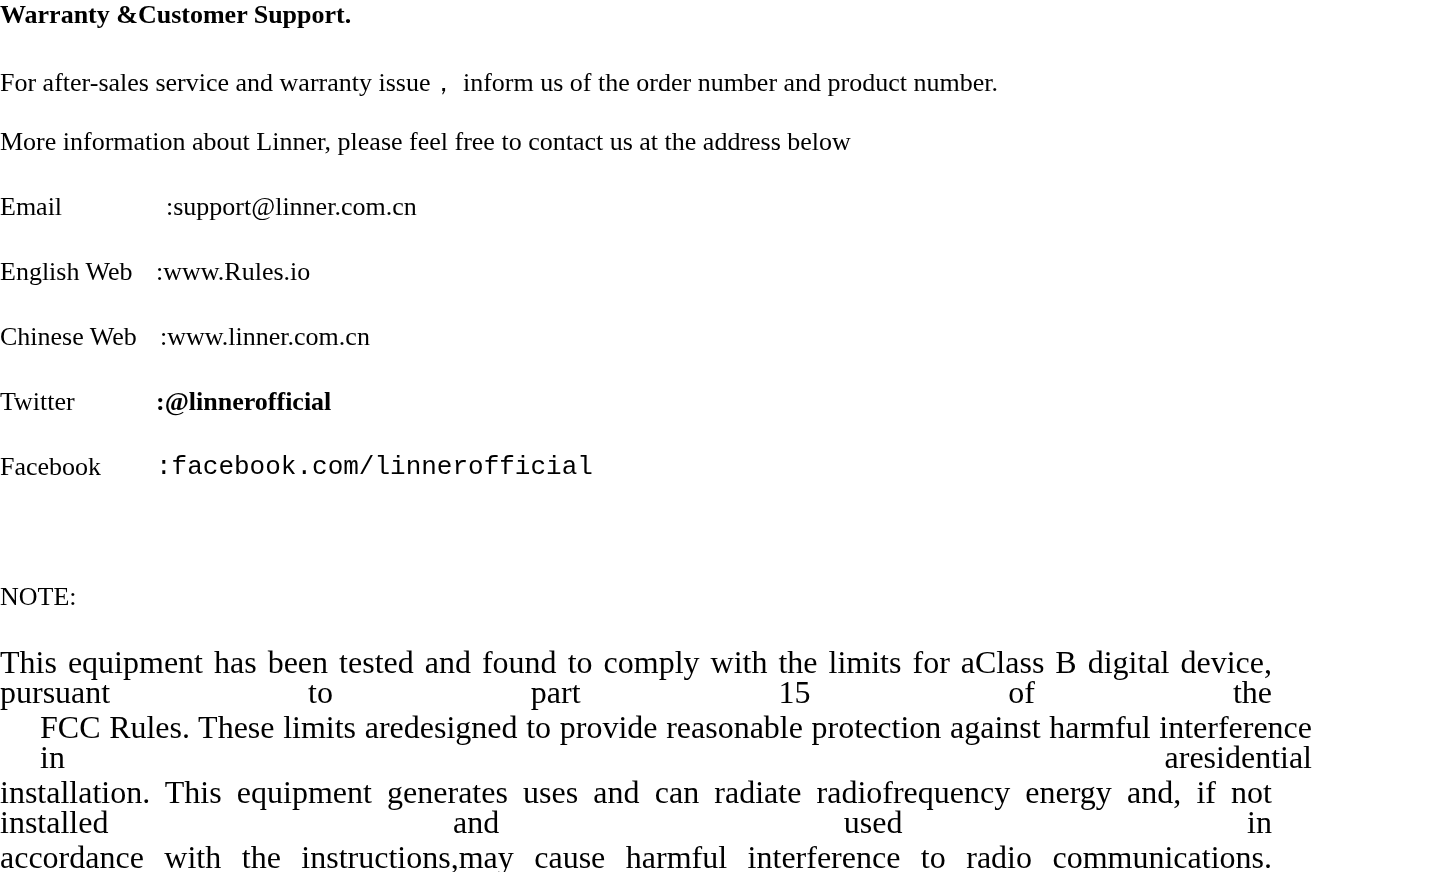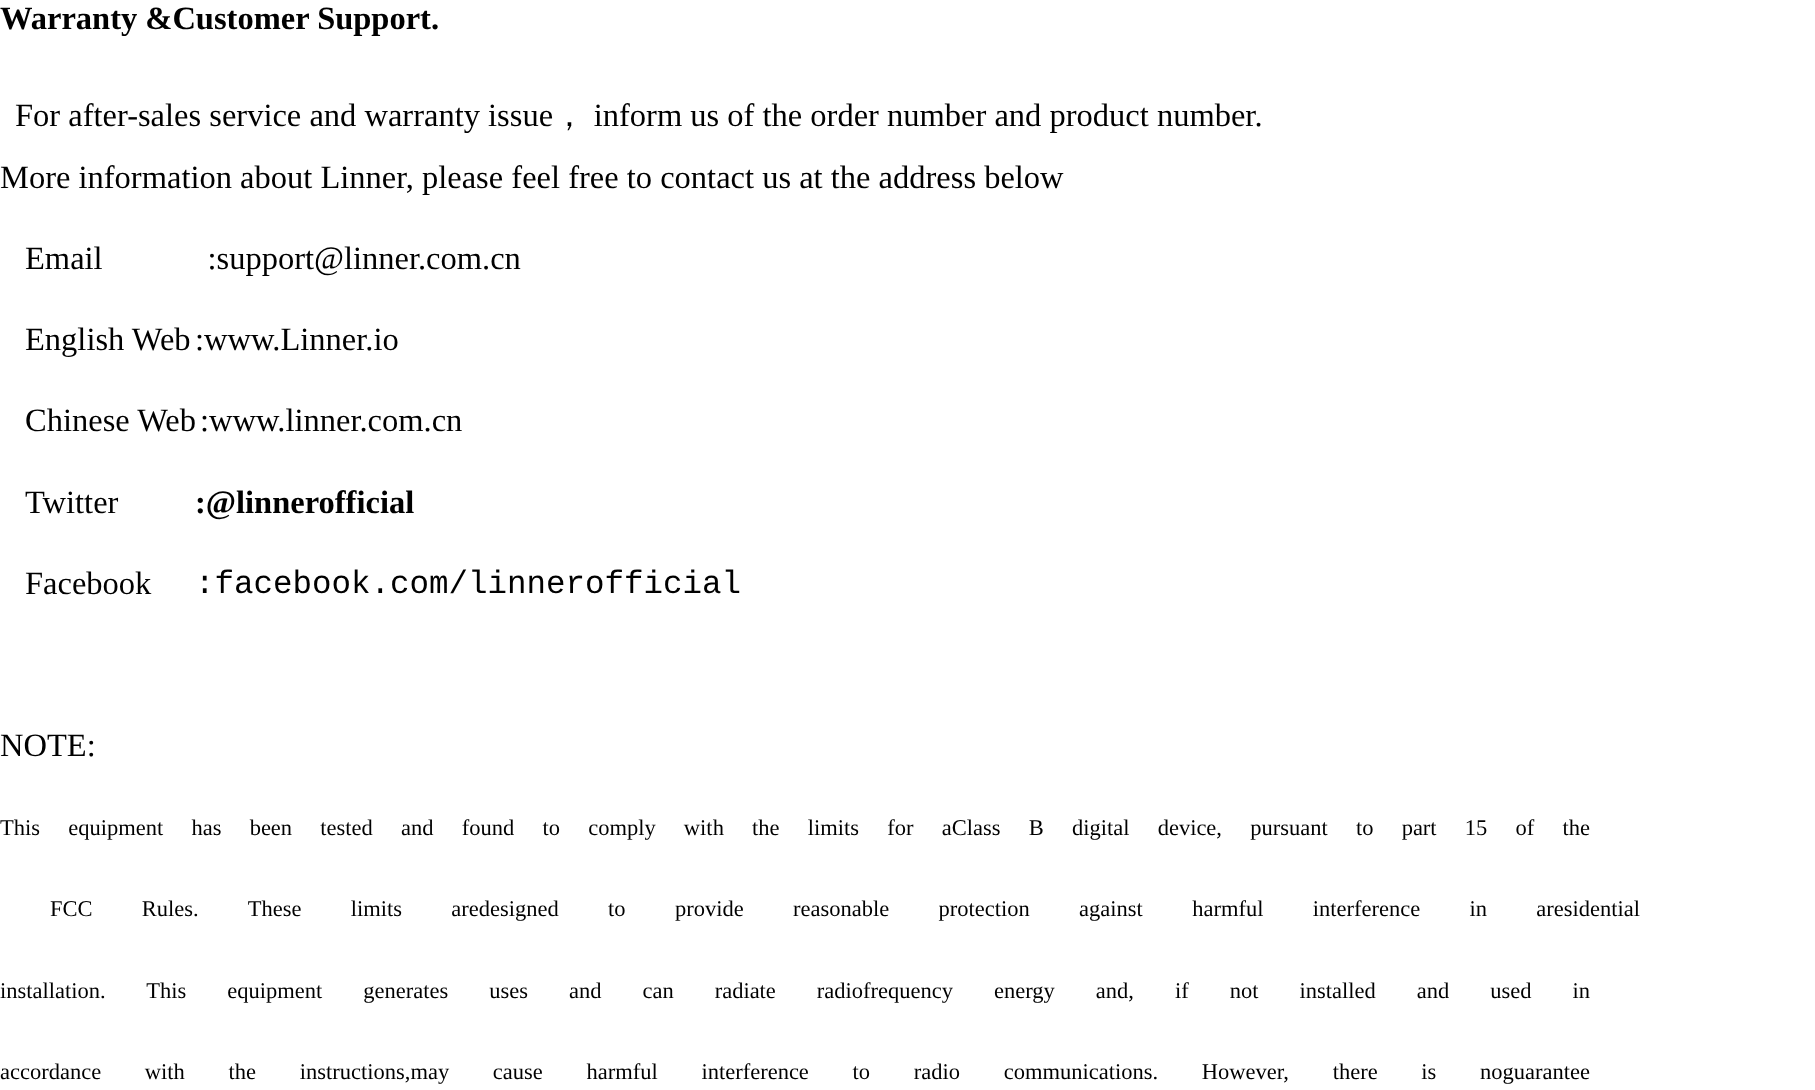--- a/index.html
+++ b/index.html
@@ -1,42 +1,42 @@
 <!DOCTYPE html>
 <html><head>
 <meta charset="utf-8">
 <style>
   html, body { margin:0; padding:0; background:#ffffff; }
   body { width:1452px; height:872px; overflow:hidden; position:relative;
          font-family:"Liberation Serif", "DejaVu Serif", serif; color:#000; }
   .line { position:absolute; left:0; white-space:nowrap; font-size:26px; line-height:30px; }
   .title { font-weight:bold; font-size:26px; }
   .contact { position:absolute; left:0; font-size:26px; line-height:30px; white-space:nowrap; }
-  .contact .lbl { display:inline-block;padding-left:20px; }
+  .contact .lbl { display:inline-block; }
   .contact .val { position:absolute; top:0; }
-  .just { position:absolute; left:0; width:1272px; font-size:18px; line-height:30px;
+  .just { position:absolute; left:0; width:1272px; font-size:32px; line-height:30px;
           text-align:justify; text-align-last:justify; white-space:normal; }
 </style>
 </head>
 <body>
 
 <div>
 
   <div class="line title" style="top:0px;">Warranty &amp;Customer Support.</div>
 
-  <div class="line" style="top:78px;margin-left:12px;">For after-sales service and warranty issue， inform us of the order number and product number.</div>
+  <div class="line" style="top:68px;">For after-sales service and warranty issue， inform us of the order number and product number.</div>
   <div class="line" style="top:127px;">More information about Linner, please feel free to contact us at the address below</div>
 
   <div class="contact" style="top:192px;">
     <span class="lbl">Email</span>
     <span class="val" style="left:166px;">:support@linner.com.cn</span>
   </div>
   <div class="contact" style="top:257px;">
     <span class="lbl">English Web</span>
-    <span class="val" style="left:156px;">:www.Linner.io</span>
+    <span class="val" style="left:156px;">:www.Rules.io</span>
   </div>
   <div class="contact" style="top:322px;text-decoration:underline;">
     <span class="lbl">Chinese Web</span>
     <span class="val" style="left:160px;">:www.linner.com.cn</span>
   </div>
   <div class="contact" style="top:387px;">
     <span class="lbl">Twitter</span>
     <span class="val" style="left:156px;font-weight:bold;">:@linnerofficial</span>
   </div>
   <div class="contact" style="top:452px;">

